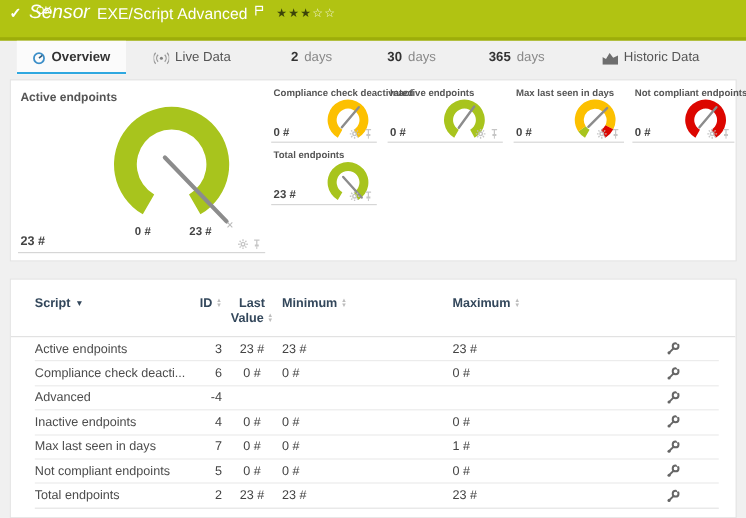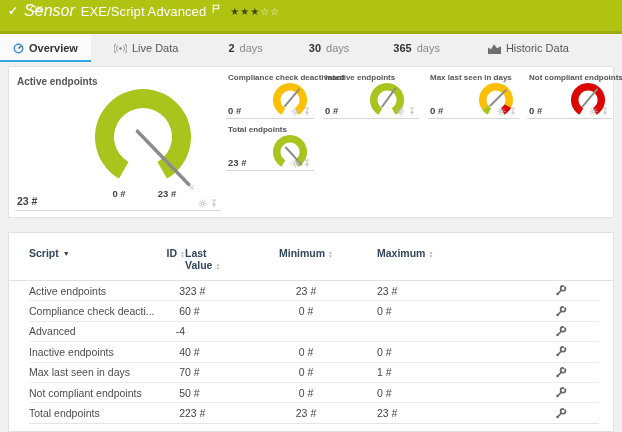--- a/index.html
+++ b/index.html
@@ -16,21 +16,21 @@
   .check{font-size:12px;font-weight:bold;line-height:1}
   .kind{font-style:italic;font-size:16px}
   .sname{font-weight:normal;font-size:13px;letter-spacing:.1px}
   .flag{display:inline-flex;margin-top:-4px}
   .stars{font-size:10px;letter-spacing:1px;margin-left:4px;cursor:pointer}
   .stars .sf{color:rgba(40,46,8,0.85)}
   .stars .se{color:rgba(255,255,255,0.85)}
   .ok{position:absolute;left:30px;top:4px;font-size:9px;font-weight:normal}
   
   .tabs{position:absolute;left:0;top:34px;width:622px;height:28px;background:#f0f0f0;
-    display:flex;align-items:stretch;box-sizing:border-box}
+    display:flex;align-items:stretch;padding-left:14px;box-sizing:border-box}
   .tab{display:flex;align-items:center;gap:5px;padding:0 13px;font-size:11px;color:#555;cursor:pointer;white-space:nowrap}
   .tab.active{box-shadow:inset 0 -2px 0 var(--blue);background:#fbfbfb;color:#333;font-weight:bold}
   .tab .num{font-weight:bold;color:#333}
   .tab .unit{color:#888}
   .ticon{display:inline-flex;align-items:center}
   .t-live{margin-left:10px}.t-2{margin-left:24px}.t-30{margin-left:20px}.t-365{margin-left:18px}
   .t-hist{margin-left:22px}.t-log{margin-left:26px}
   
   .gcard{position:absolute;left:8px;top:66px;width:606px;height:152px;background:#fff;
     border:1px solid #e2e2e2;box-sizing:border-box}
@@ -56,22 +56,22 @@
   .pic{display:inline-flex;opacity:.9;cursor:pointer}
   
   .thead{display:flex;align-items:flex-start;padding:14px 14px 9px 20px;border-bottom:1px solid #e2e2e2;
     color:var(--thead-color);font-weight:bold;font-size:10.5px}
   .trow{display:flex;align-items:center;height:20.4px;margin:0 14px 0 20px;border-bottom:1px solid #ececec;
     font-size:10.5px;color:#444;box-sizing:border-box}
   .trow:last-child{border-bottom:1px solid #e4e4e4}
   .c{flex:none;box-sizing:border-box}
   .col-ch{width:128px;text-align:left}
   .col-id{width:28px;text-align:right}
-  .col-last{width:50px;text-align:left}
-  .col-min{width:142px;text-align:center}
+  .col-last{width:50px;text-align:center}
+  .col-min{width:142px;text-align:left}
   .col-max{width:145px;}
   .col-tools{width:77px;display:flex;justify-content:center;align-items:center}
   .trow .col-ch{color:#4c4c4c;cursor:pointer;white-space:nowrap;overflow:hidden}
   .caret{font-size:7px;margin-left:4px;vertical-align:1px}
   .sort{display:inline-flex;flex-direction:column;margin-left:3px;color:#bdbdbd;font-size:5px;line-height:4.5px;vertical-align:middle}
   .hcell{cursor:pointer}
   .wrench{display:inline-flex;cursor:pointer}
 </style>
 </head>
 <body>

